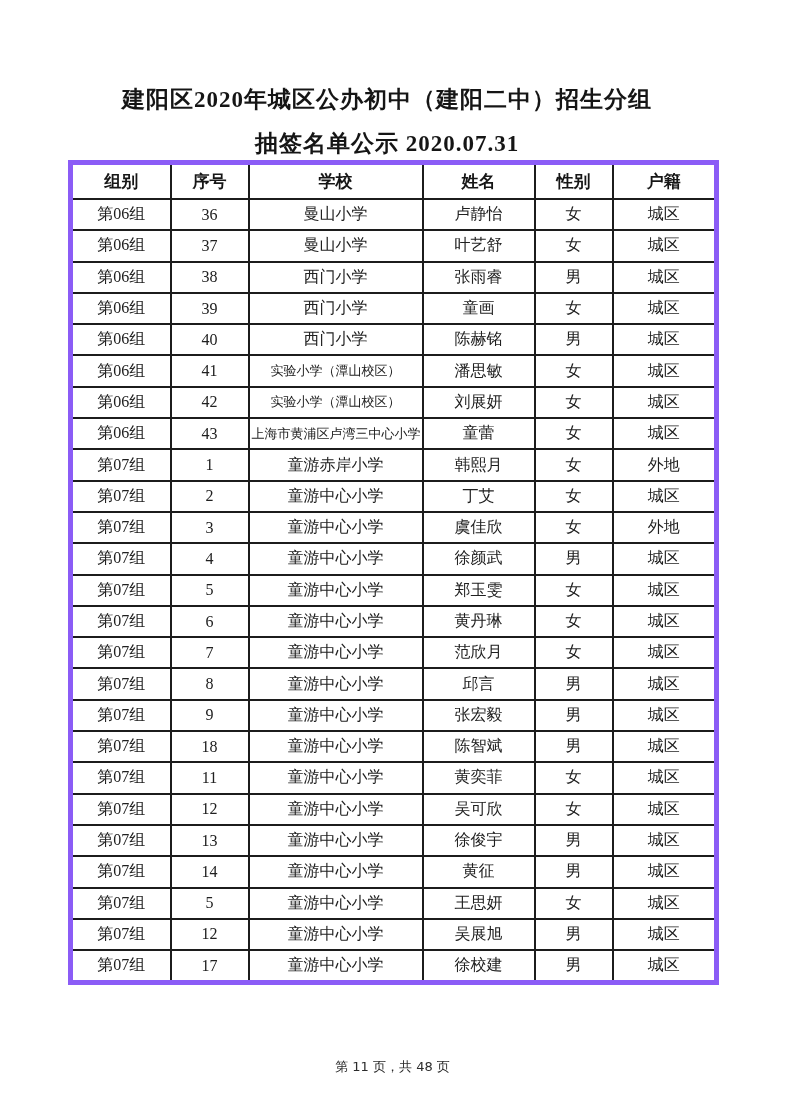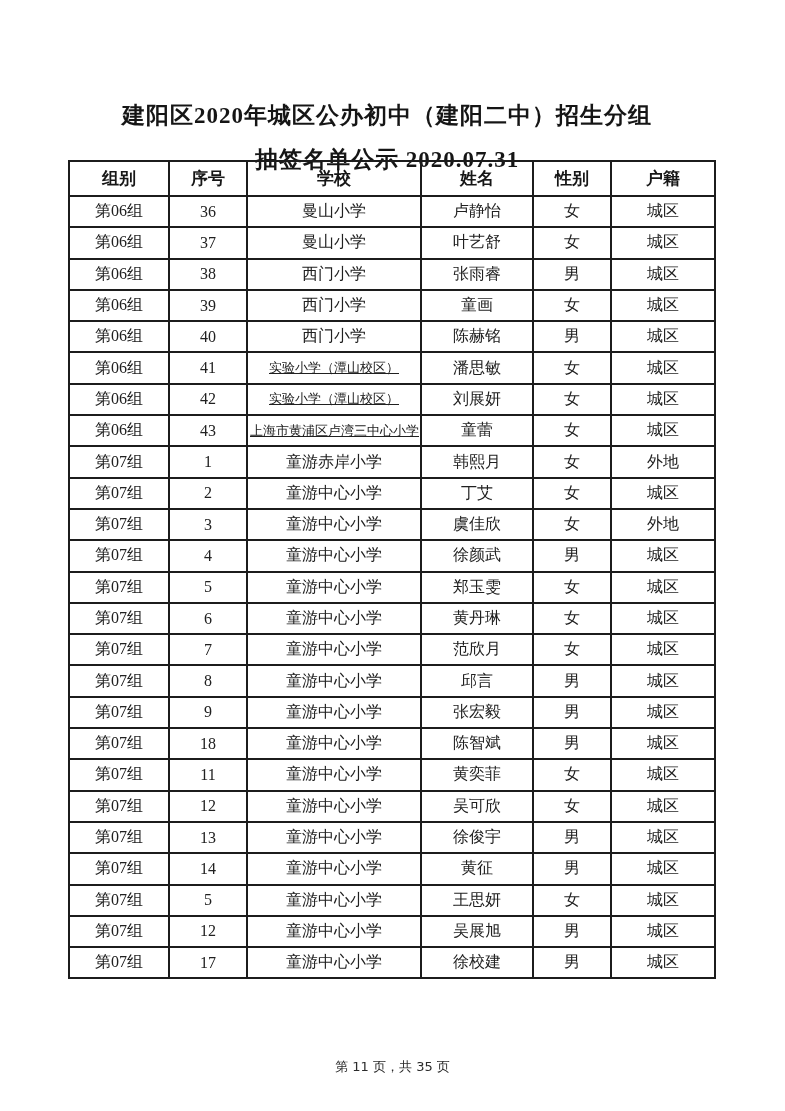--- a/index.html
+++ b/index.html
@@ -12,31 +12,30 @@
     overflow:hidden;
   }
   .doc-title{
     position:absolute;
     left:0;width:774px;
     text-align:center;
     font-weight:bold;
     font-size:23px;
     letter-spacing:1px;
     color:#151515;
-    margin-top:16px;
   }
   .doc-title.line1{top:84px;}
   .doc-title.line2{top:128px;}
   table.roster{
     position:absolute;
     left:68px;top:160px;
     width:646px;
     border-collapse:collapse;
     table-layout:fixed;
-    border:2px solid #8b5cf6;
+    border:5px solid #8b5cf6;
   }
   table.roster th, table.roster td{
     border:2px solid #1c1c1c;
     text-align:center;
     vertical-align:middle;
     padding:0 2px;
     overflow:hidden;
     white-space:nowrap;
     font-size:16px;
     color:#202020;
@@ -47,21 +46,20 @@
     font-size:17px;
     color:#161616;
   }
   table.roster td{
     height:29.3px;
     font-weight:normal;
   }
   table.roster td.small{
     font-size:13px;
     letter-spacing:0;
-    text-decoration:underline;
   }
   .page-footer{
     position:absolute;
     left:0;width:785px;
     top:1058px;
     text-align:center;
     font-family:"DejaVu Sans","Liberation Sans",sans-serif;
     font-size:13px;
     color:#2b2b2b;
   }
@@ -289,13 +287,13 @@
         <td>第07组</td>
         <td>17</td>
         <td>童游中心小学</td>
         <td>徐校建</td>
         <td>男</td>
         <td>城区</td>
       </tr>
     </tbody>
 </table>
 
-<div class="page-footer">第 11 页，共 35 页</div>
+<div class="page-footer">第 11 页，共 48 页</div>
 
 </body></html>

